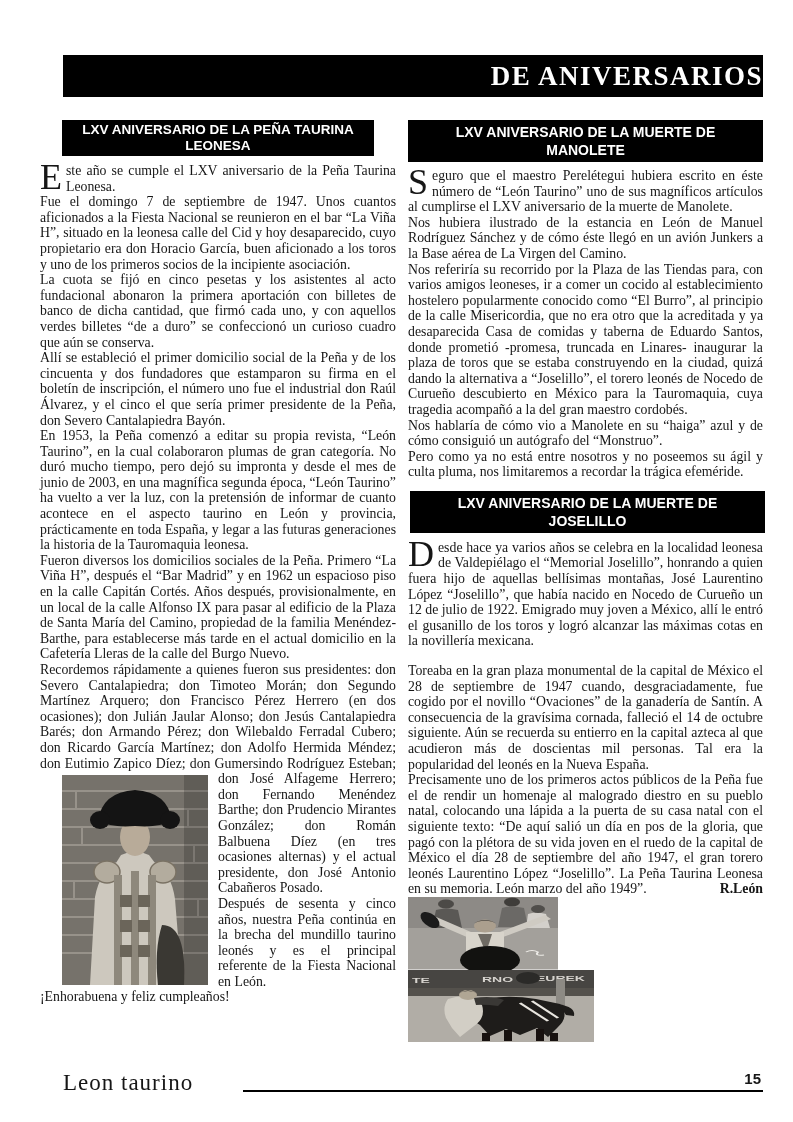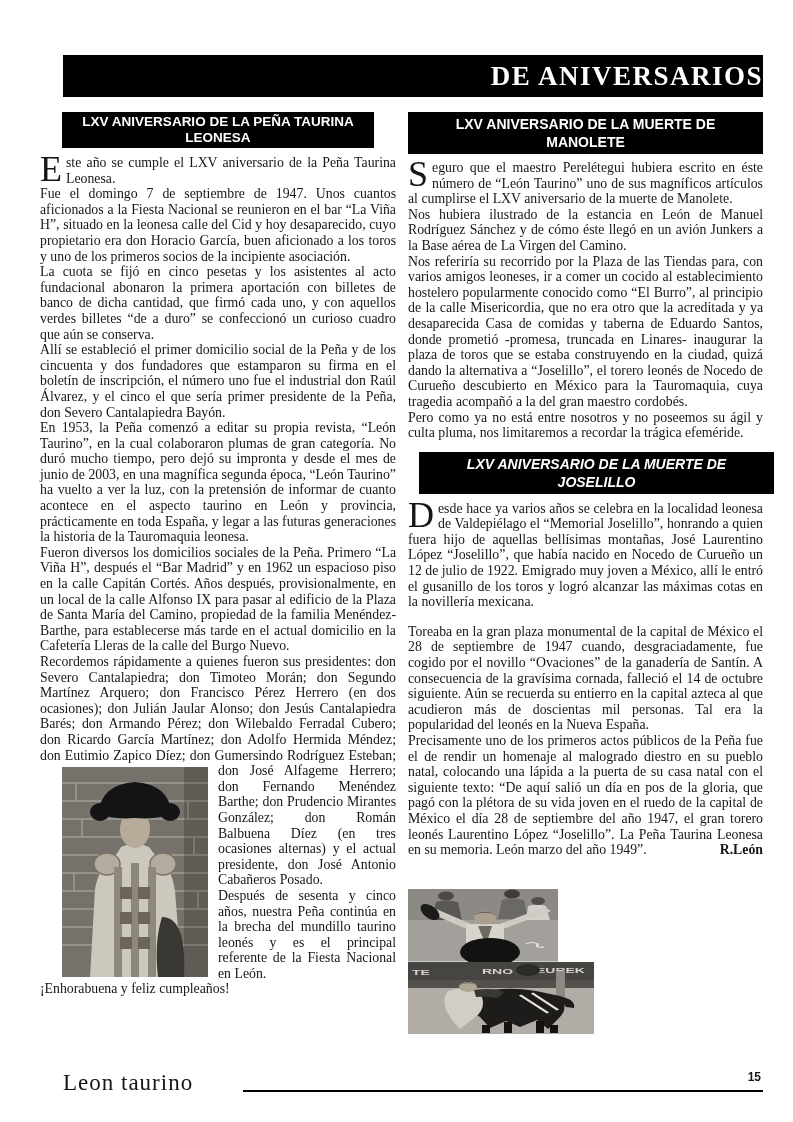--- a/index.html
+++ b/index.html
@@ -8,39 +8,39 @@
     background:#ffffff; color:#161616; overflow:hidden;
     font-family:"Liberation Serif", serif;
   }
   .header-bar {
     position:absolute; left:63px; top:55px; width:700px; height:42px;
     background:#000; color:#fff;
     display:flex; align-items:center; justify-content:flex-end;
     font-weight:bold; font-size:27px; letter-spacing:1.5px;
   }
   .cols {
-    position:absolute; left:40px; top:110px; width:723px;
+    position:absolute; left:40px; top:118px; width:723px;
     display:flex; justify-content:space-between;
   }
   .col-left { width:356px; }
   .col-right { width:355px; position:relative; min-height:925px; }
   .hbox {
     background:#000; color:#fff; text-align:center;
     font-family:"Liberation Sans", sans-serif; font-weight:bold;
     box-sizing:border-box;
   }
   .hbox-left {
     width:312px; margin:2px auto 7px; padding:2px 6px;
     font-size:13.5px; line-height:16px;
   }
   .hbox-wide {
     width:100%; padding:3px 10px; font-size:14px; line-height:18px;
     margin:2px 0 6px;
   }
-  .hbox-joselillo { margin:11px 11px 7px;font-style:italic; }
+  .hbox-joselillo { margin:11px 2px 7px; }
   p.body {
     margin:0; text-align:justify;
     font-size:13.8px; line-height:15.6px;
   }
   p.gap-top { margin-top:14px; }
   .dropcap {
     float:left; font-size:36px; line-height:27px;
     padding:1px 4px 0 0;
   }
   .photo-portrait {
@@ -59,21 +59,21 @@
     position:absolute; left:0; top:2px;
     font-weight:normal; font-size:23px; letter-spacing:1px;
     font-family:"Liberation Serif", serif;
   }
   .footer-rule {
     position:absolute; left:180px; right:0; top:22px;
     border-top:2px solid #000; height:0;
   }
   .footer-page {
     position:absolute; right:2px; top:2px;
-    font-weight:bold; font-size:12px; font-family:"Liberation Sans", sans-serif;
+    font-weight:bold; font-size:15px; font-family:"Liberation Sans", sans-serif;
   }
 </style>
 </head>
 <body>
 
 <div class="page">
 
   <div class="header-bar">
     <span>DE ANIVERSARIOS</span>
   </div>
@@ -137,20 +137,21 @@
       <p class="body">¡Enhorabuena y feliz cumpleaños!</p>
     </div>
 
     <div class="col-right">
       <div class="hbox hbox-wide">
         <span>LXV ANIVERSARIO DE LA MUERTE DE MANOLETE</span>
       </div>
       <p class="body"><span class="dropcap">S</span><span>eguro que el maestro Perelétegui hubiera escrito en éste número de “León Taurino” uno de sus magníficos artículos al cumplirse el LXV aniversario de la muerte de Manolete.</span></p>
       <p class="body">Nos hubiera ilustrado de la estancia en León de Manuel Rodríguez Sánchez y de cómo éste llegó en un avión Junkers a la Base aérea de  La Virgen del Camino.</p>
       <p class="body">Nos referiría su recorrido por la Plaza de las Tiendas para, con varios amigos leoneses, ir a comer un cocido al establecimiento hostelero popularmente conocido como “El Burro”, al principio de la calle Misericordia, que no era otro que la acreditada y ya desaparecida Casa de comidas y taberna de Eduardo Santos, donde prometió -promesa, truncada en Linares-  inaugurar la plaza de toros que se estaba construyendo en la ciudad, quizá dando la alternativa a “Joselillo”, el torero leonés de Nocedo de Curueño descubierto en México para la Tauromaquia, cuya tragedia acompañó a la del gran maestro cordobés.</p>
+      <p class="body">Nos hablaría de cómo vio a Manolete en su “haiga” azul y de cómo consiguió un autógrafo del “Monstruo”.</p>
       <p class="body">Pero como ya no está entre nosotros y no poseemos su ágil y culta pluma, nos limitaremos a recordar la trágica efeméride.</p>
 
       <div class="hbox hbox-wide hbox-joselillo">
         <span>LXV ANIVERSARIO DE LA MUERTE DE JOSELILLO</span>
       </div>
       <p class="body"><span class="dropcap">D</span><span>esde hace ya varios años se celebra en la localidad leonesa de Valdepiélago el “Memorial Joselillo”, honrando a quien fuera hijo de aquellas bellísimas montañas, José Laurentino López “Joselillo”, que había nacido en Nocedo de Curueño un 12 de julio de 1922. Emigrado muy joven a México, allí le entró el gusanillo de los toros y logró alcanzar las máximas cotas en la novillería mexicana.</span></p>
       <p class="body gap-top">Toreaba en la gran plaza monumental de la capital de México el 28 de septiembre de 1947 cuando, desgraciadamente, fue cogido por el novillo “Ovaciones” de la ganadería de Santín. A consecuencia de la gravísima cornada, falleció el 14 de octubre siguiente. Aún se recuerda su entierro en la capital azteca al que acudieron más de doscientas mil personas. Tal era la popularidad del leonés en la Nueva España.</p>
       <p class="body"><span>Precisamente uno de los primeros actos públicos de la Peña fue el de rendir un homenaje al malogrado diestro en su pueblo natal, colocando una lápida a la puerta de su casa natal con el siguiente texto: “De aquí salió un día en pos de la gloria, que pagó con la plétora de su vida joven en el  ruedo de la capital de México el día 28 de septiembre del año 1947, el gran torero leonés Laurentino López “Joselillo”. La Peña Taurina Leonesa en su memoria. León marzo del año 1949”.</span> <span class="sig">R.León</span></p>
 
       <div class="photos-row">

